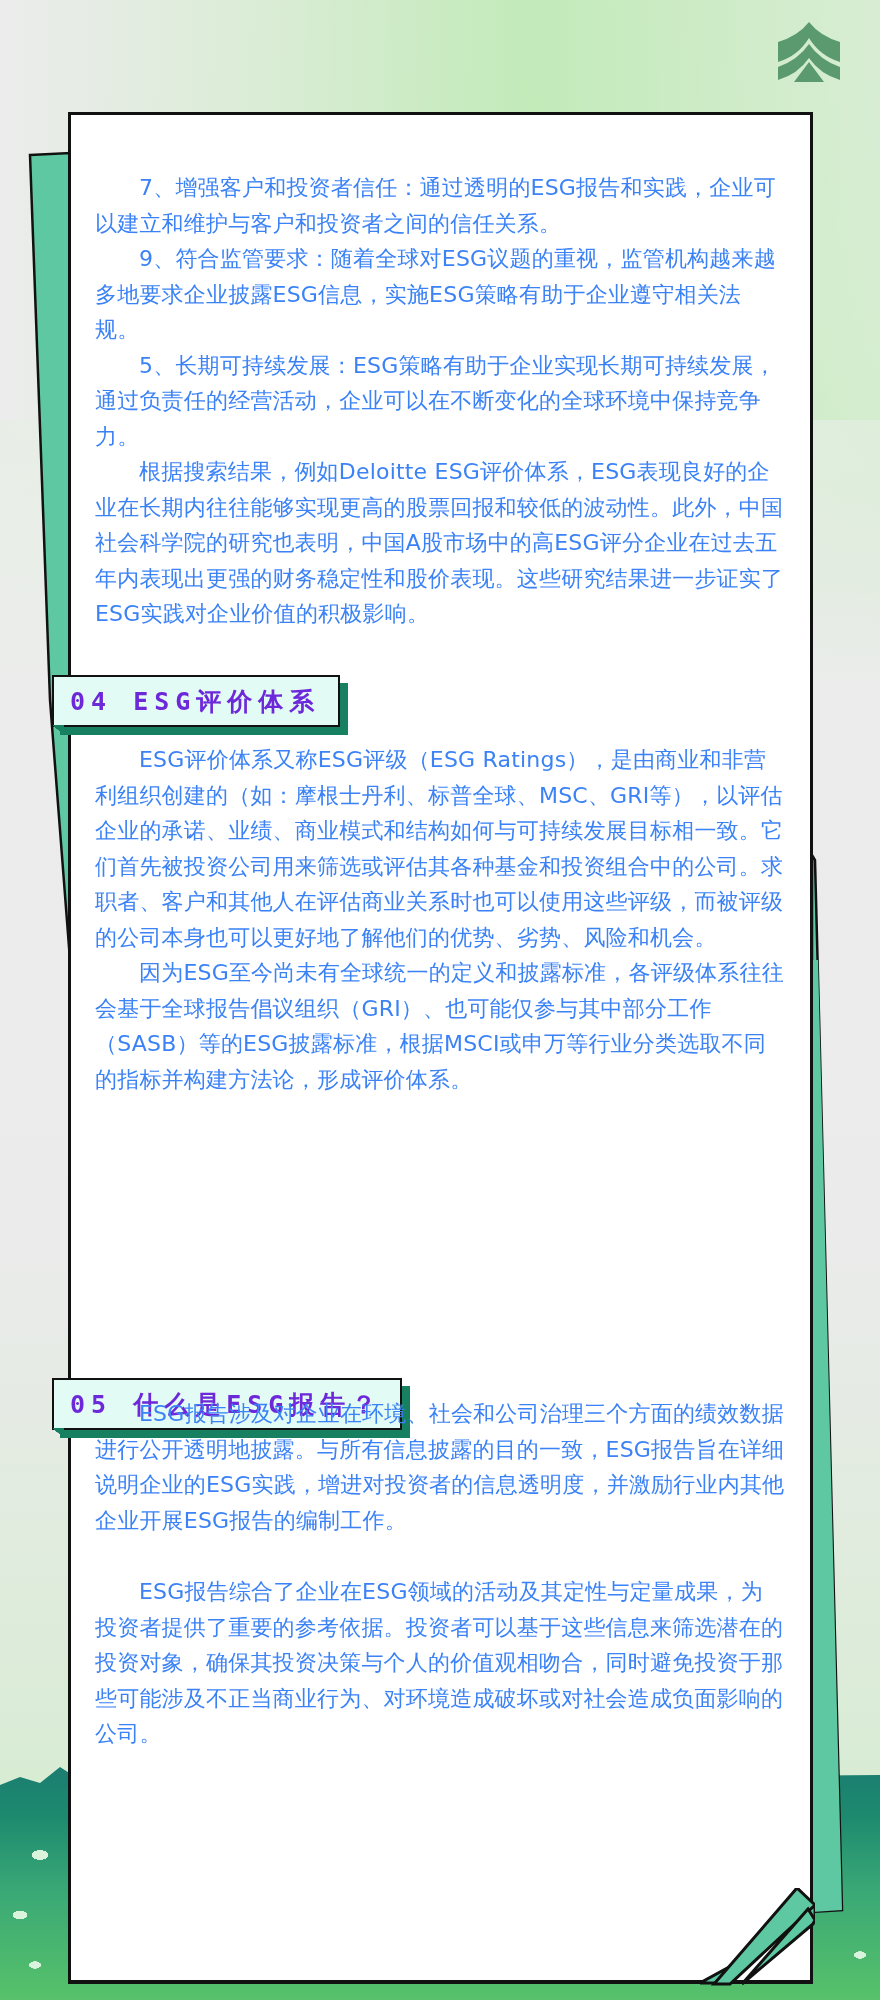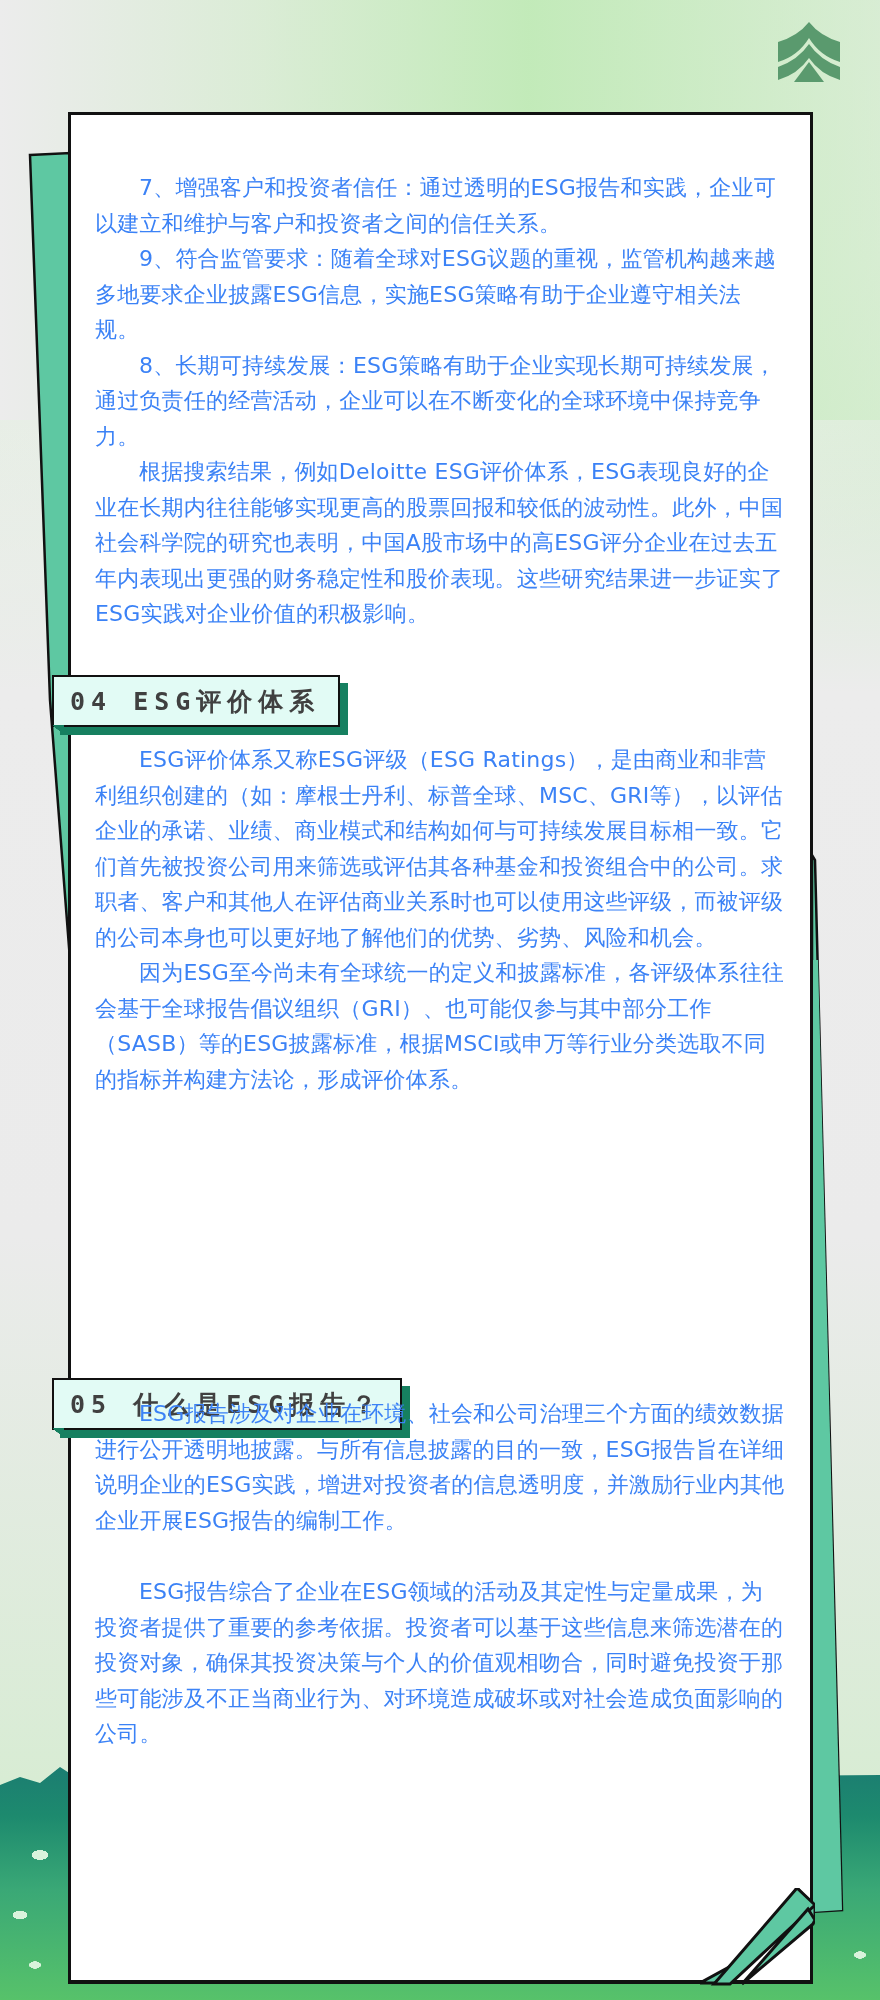--- a/index.html
+++ b/index.html
@@ -47,21 +47,21 @@
     }
     .para p { text-indent: 2em; }
     .section-tag {
       position: absolute; left: 52px; height: 52px;
       background: #e2fbf5;
       border: 2px solid #111;
       box-shadow: 8px 8px 0 #168060;
       display: flex; align-items: center;
       padding-left: 16px;
       font-family: "DejaVu Sans Mono", "Liberation Mono", monospace;
-      font-weight: bold; font-size: 25px; letter-spacing: 6px; color: #404040;
+      font-weight: bold; font-size: 25px; letter-spacing: 6px; color: #6d28d9;
     }
     .section-tag::after {
       content: ""; position: absolute; left: -2px; bottom: -10px;
       width: 12px; height: 10px;
       background: linear-gradient(to top right, transparent 50%, #168060 51%);
     }
     .fold {
       position: absolute; left: 700px; top: 1888px; width: 115px; height: 100px;
     }
   </style>
@@ -82,21 +82,21 @@
   <polygon points="30,155 70,153 70,960 50,700" fill="#5ec8a2" stroke="#111" stroke-width="2.5"></polygon>
   <polygon points="812,855 812,1912 842,1910 815,860" fill="#5ec8a2" stroke="#111" stroke-width="2.5"></polygon>
   <polygon points="812,960 812,1912 842,1910 818,960" fill="#5ec8a2" stroke="none"></polygon>
 </svg>
 
 <div class="card"></div>
 
 <div class="para" style="top:170px;">
   <p>7、增强客户和投资者信任：通过透明的ESG报告和实践，企业可以建立和维护与客户和投资者之间的信任关系。</p>
   <p>9、符合监管要求：随着全球对ESG议题的重视，监管机构越来越多地要求企业披露ESG信息，实施ESG策略有助于企业遵守相关法规。</p>
-  <p>8、长期可持续发展：ESG策略有助于企业实现长期可持续发展，通过负责任的经营活动，企业可以在不断变化的全球环境中保持竞争力。</p>
+  <p>5、长期可持续发展：ESG策略有助于企业实现长期可持续发展，通过负责任的经营活动，企业可以在不断变化的全球环境中保持竞争力。</p>
   <p>根据搜索结果，例如Deloitte ESG评价体系，ESG表现良好的企业在长期内往往能够实现更高的股票回报和较低的波动性。此外，中国社会科学院的研究也表明，中国A股市场中的高ESG评分企业在过去五年内表现出更强的财务稳定性和股价表现。这些研究结果进一步证实了ESG实践对企业价值的积极影响。</p>
 </div>
 
 <div class="section-tag" style="top:675px; width:288px;">04 ESG评价体系</div>
 
 <div class="para" style="top:742px;">
   <p>ESG评价体系又称ESG评级（ESG Ratings），是由商业和非营利组织创建的（如：摩根士丹利、标普全球、MSC、GRI等），以评估企业的承诺、业绩、商业模式和结构如何与可持续发展目标相一致。它们首先被投资公司用来筛选或评估其各种基金和投资组合中的公司。求职者、客户和其他人在评估商业关系时也可以使用这些评级，而被评级的公司本身也可以更好地了解他们的优势、劣势、风险和机会。</p>
   <p>因为ESG至今尚未有全球统一的定义和披露标准，各评级体系往往会基于全球报告倡议组织（GRI）、也可能仅参与其中部分工作（SASB）等的ESG披露标准，根据MSCI或申万等行业分类选取不同的指标并构建方法论，形成评价体系。</p>
 </div>
 

